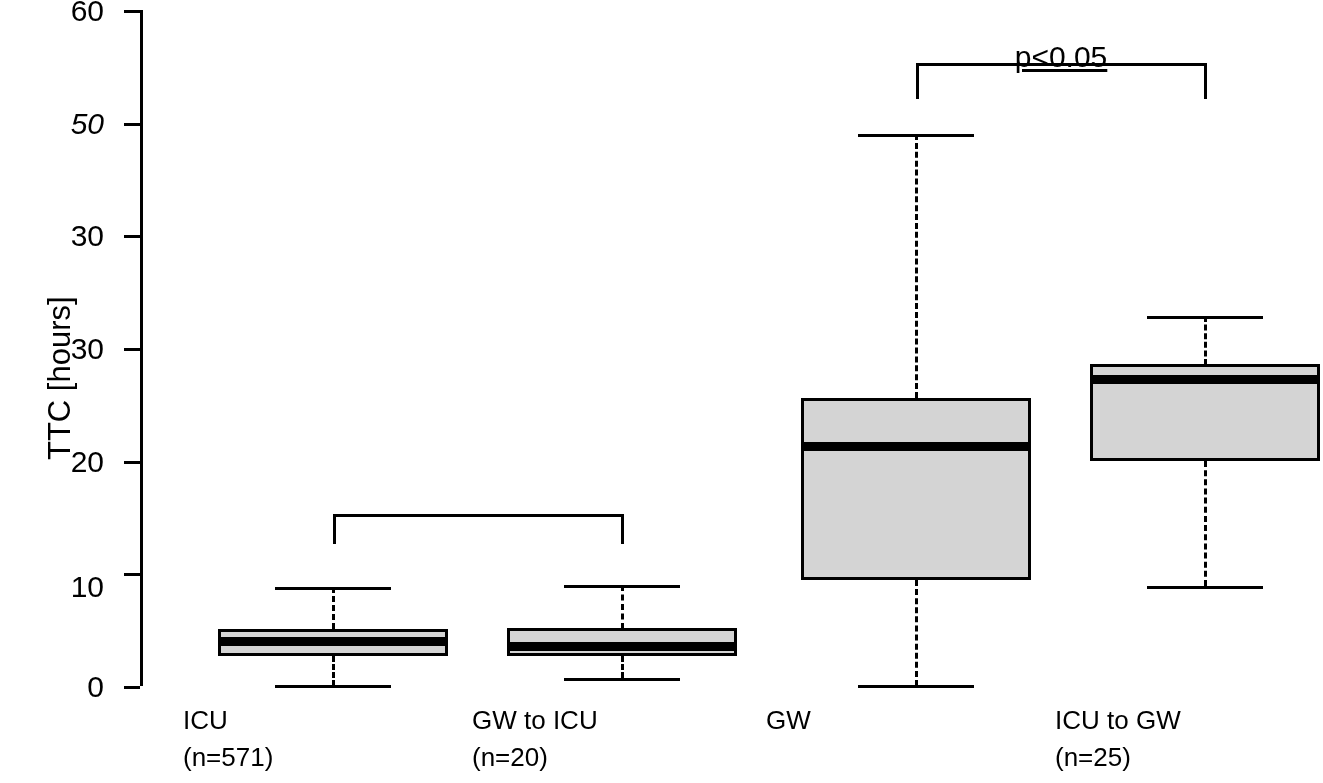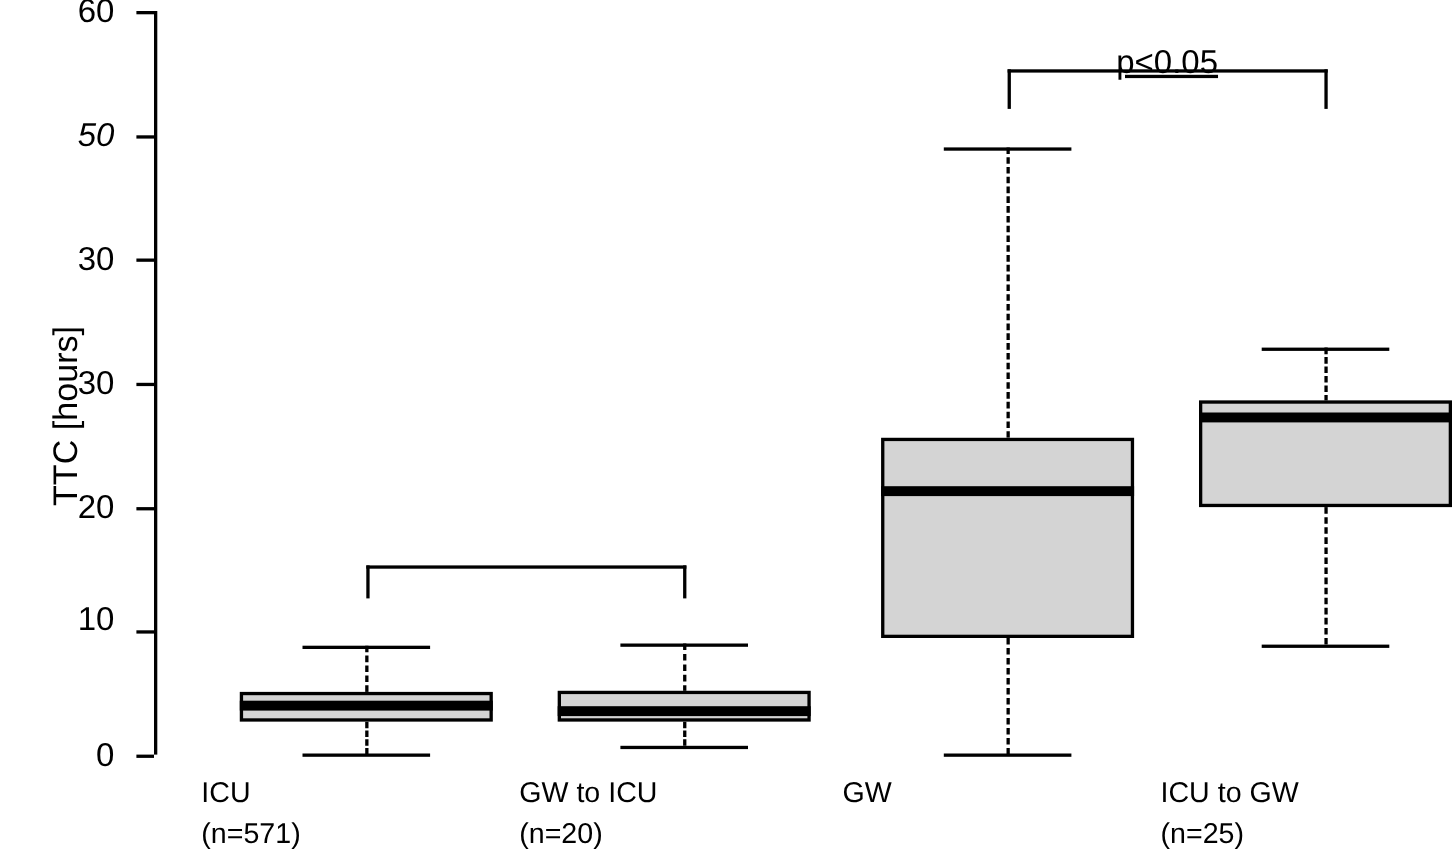--- a/index.html
+++ b/index.html
@@ -42,21 +42,21 @@
   <div class="tick" style="top:348px;"></div>
   <div class="tick" style="top:460.7px;"></div>
   <div class="tick" style="top:573.3px;"></div>
   <div class="tick" style="top:686px;"></div>
 
   <div class="tick-label" style="top:-6px;">60</div>
   <div class="tick-label" style="top:106.7px;font-style:italic;">50</div>
   <div class="tick-label" style="top:219.3px;">30</div>
   <div class="tick-label" style="top:332px;">30</div>
   <div class="tick-label" style="top:444.7px;">20</div>
-  <div class="tick-label" style="top:547px;">10</div>
+  <div class="tick-label" style="top:570px;">10</div>
   <div class="tick-label" style="top:670px;">0</div>
 
   <div class="ylabel" style="left:42px;top:460px;">TTC [hours]</div>
 
   <div class="whisker-v" style="left:332px;top:586.9px;height:42.5px;"></div>
   <div class="whisker-v" style="left:332px;top:655.6px;height:30.4px;"></div>
   <div class="cap" style="left:275px;top:586.9px;width:116px;"></div>
   <div class="cap" style="left:275px;top:684.5px;width:116px;"></div>
   <div class="box" style="left:218px;top:629.4px;width:230px;height:26.2px;"></div>
   <div class="median" style="left:218px;top:636.5px;width:230px;height:9px;"></div>

